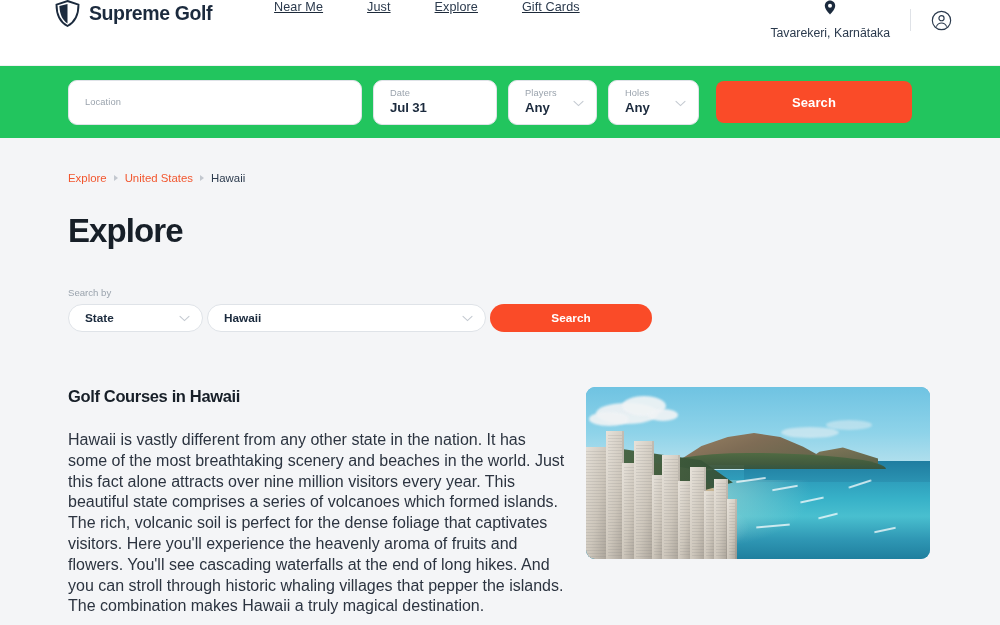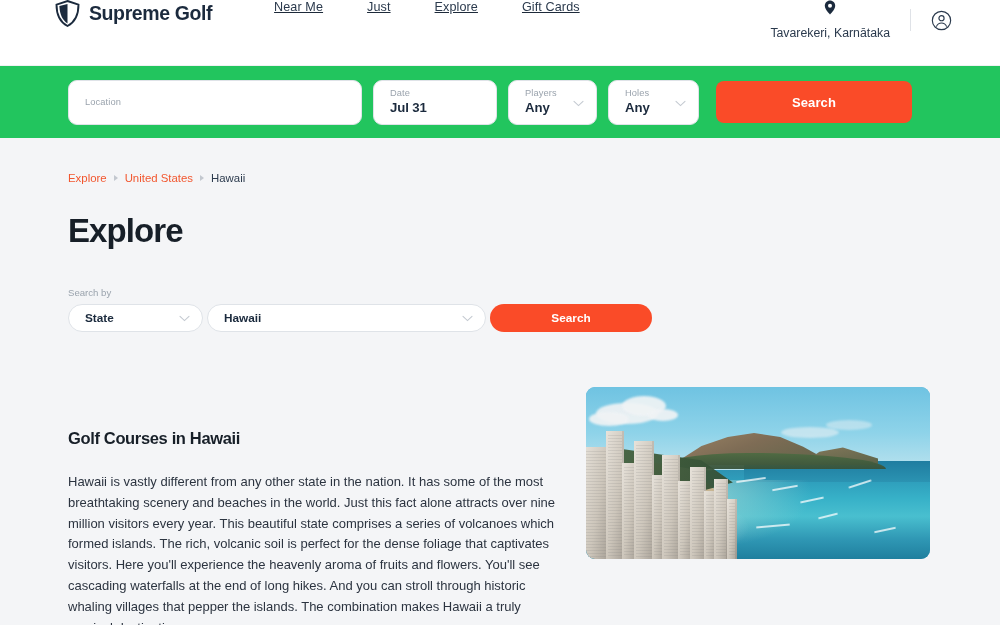--- a/index.html
+++ b/index.html
@@ -140,24 +140,23 @@
     cursor: pointer;
     font-family: "Liberation Sans", sans-serif;
   }
 
   
   .content { display: flex; gap: 18px; margin-top: 55px; }
   .col-text { width: 500px; flex: 0 0 500px; }
   .section-title {
     font-size: 16.5px; font-weight: 700; letter-spacing: -0.35px;
     color: #171f28;
-    margin-top: 42px;
   }
   .col-text p {
-    font-size: 13px; line-height: 20.8px; color: #2c3440;
+    font-size: 16px; line-height: 20.8px; color: #2c3440;
     margin-top: 24px;
   }
   .col-text p + p { margin-top: 27px; }
 
   
   .photo-wrap { flex: 1; padding-top: 0; }
   .photo {
     position: relative;
     width: 344px; height: 172px;
     border-radius: 9px; overflow: hidden;

